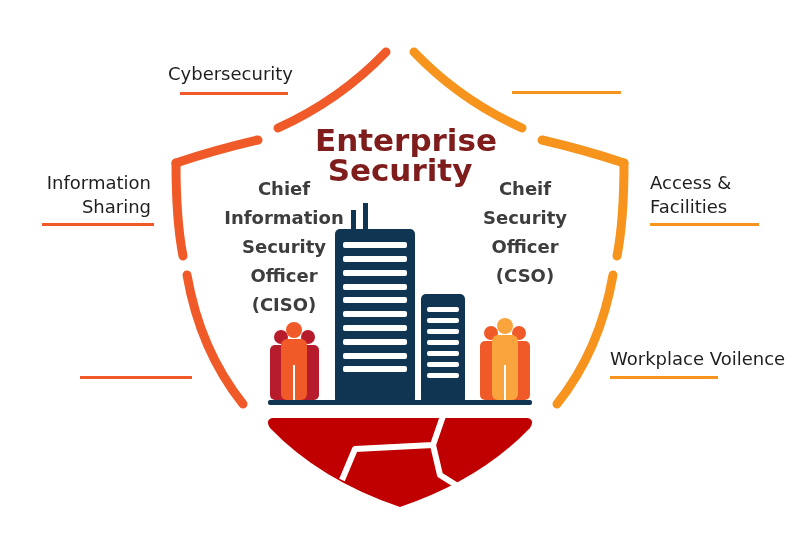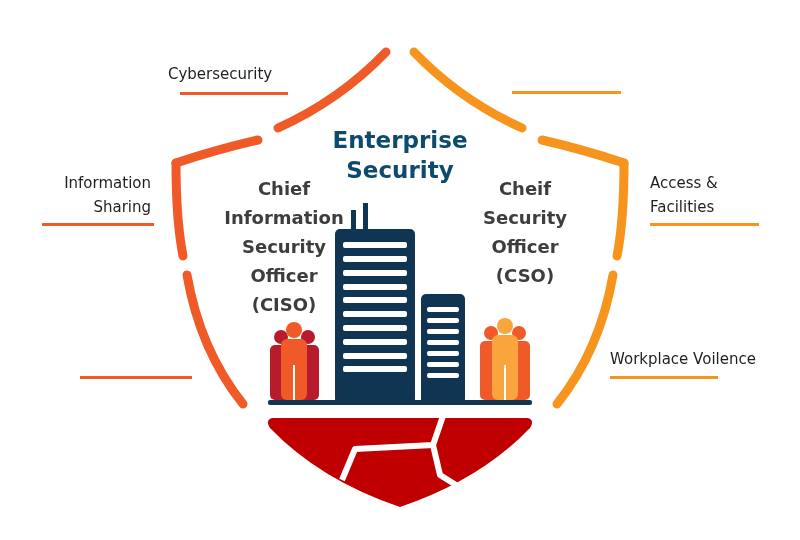--- a/index.html
+++ b/index.html
@@ -1,21 +1,21 @@
 <!DOCTYPE html>
 <html><head>
 <meta charset="utf-8">
 <style>
   html,body{margin:0;padding:0;background:#fff;}
   body{width:800px;height:540px;position:relative;overflow:hidden;font-family:"DejaVu Sans","Liberation Sans",sans-serif;}
   .stage{position:absolute;left:0;top:0;width:800px;height:540px;}
   svg.art{position:absolute;left:0;top:0;}
-  .lbl{position:absolute;font-size:15px;color:#1f1f1f;line-height:24px;white-space:nowrap;}
+  .lbl{position:absolute;font-size:18px;color:#1f1f1f;line-height:24px;white-space:nowrap;}
   .lbl.r{text-align:right;}
-  .center-title{position:absolute;font-weight:bold;color:#0c4a6e;text-align:center;font-size:23px;line-height:30px;}
+  .center-title{position:absolute;font-weight:bold;color:#7f1d1d;text-align:center;font-size:31px;line-height:30px;}
   .role{position:absolute;font-weight:bold;color:#3d3d3d;text-align:center;font-size:18px;line-height:29px;}
 </style>
 </head>
 <body>
 
 <div class="stage">
 
   <svg class="art" width="800" height="540" viewBox="0 0 800 540">
 
     <g fill="none" stroke="#ef5a28" stroke-width="9" stroke-linecap="round">

